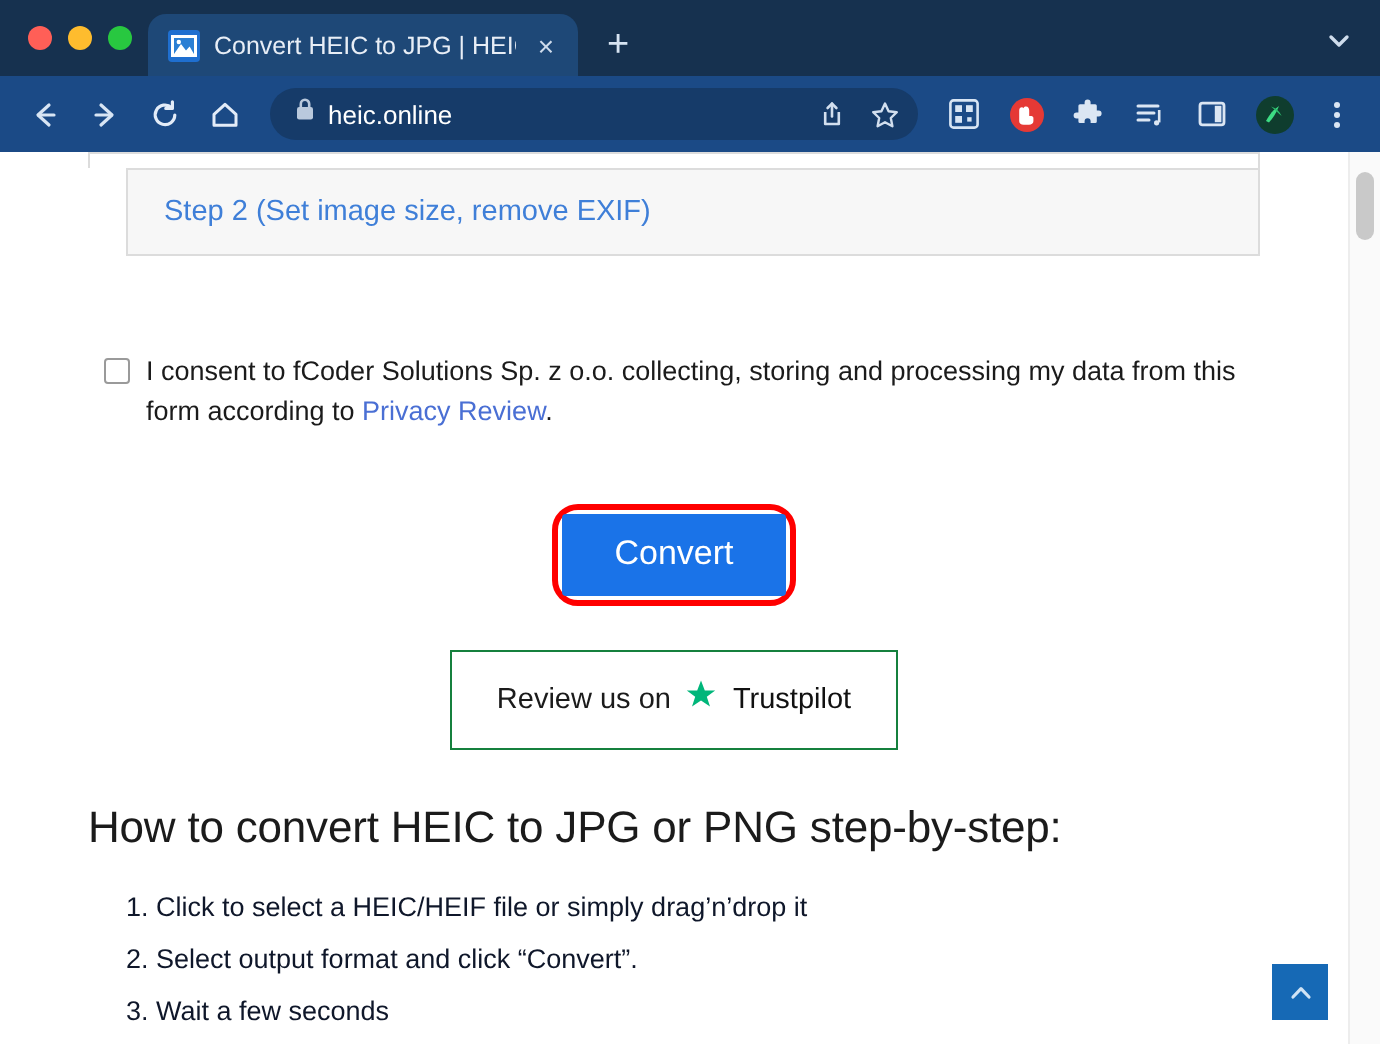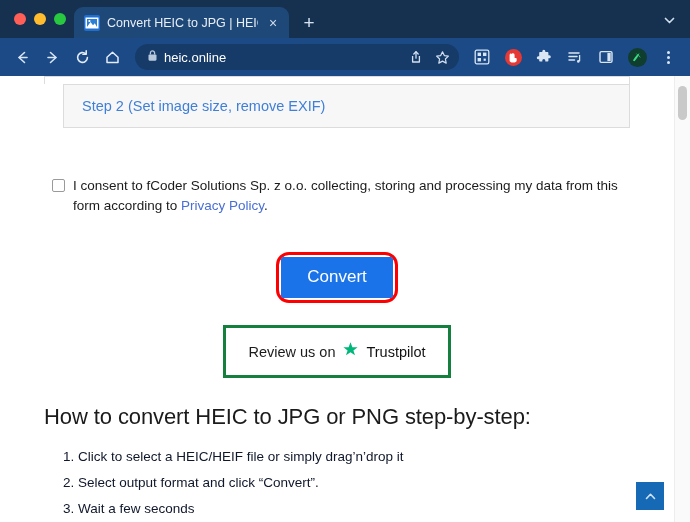--- a/index.html
+++ b/index.html
@@ -137,21 +137,21 @@
   .convert-btn {
     background: #1a73e8; color: #ffffff;
     font-size: 17px; padding: 10px 26px 11px;
     border: none; border-radius: 2px; cursor: pointer;
     font-family: "Liberation Sans", sans-serif;
     display: block;
   }
 
   .trustpilot-wrap { display: flex; justify-content: center; margin-top: 22px; }
   .trustpilot {
-    border: 3px solid #15803d; background: #fff;
+    border: 1px solid #15803d; background: #fff;
     padding: 13px 22px; display: flex; align-items: center; gap: 7px;
   }
   .tp-text { font-size: 14.5px; color: #1b1b1b; }
   .tp-brand { font-size: 14.5px; color: #111; font-weight: 400; }
 
   .howto {
     font-size: 22px; color: #1b1b1b; font-weight: 400;
     margin-top: 26px; letter-spacing: -0.1px;
   }
   .steps {
@@ -318,21 +318,21 @@
       <div class="content">
 
         <div class="step-panel-top"></div>
 
         <div class="step-panel">
           <span class="step-link">Step 2 (Set image size, remove EXIF)</span>
         </div>
 
         <div class="consent">
           <span class="cb"></span>
-          <span class="consent-text"><span>I consent to fCoder Solutions Sp. z o.o. collecting, storing and processing my data from this form according to </span><a href="#">Privacy Policy</a><span>.</span></span>
+          <span class="consent-text"><span>I consent to fCoder Solutions Sp. z o.o. collecting, storing and processing my data from this form according to </span><a href="#">Privacy Review</a><span>.</span></span>
         </div>
 
         <div class="convert-wrap">
           <div class="convert-outline">
             <button class="convert-btn">Convert</button>
           </div>
         </div>
 
         <div class="trustpilot-wrap">
           <div class="trustpilot">

